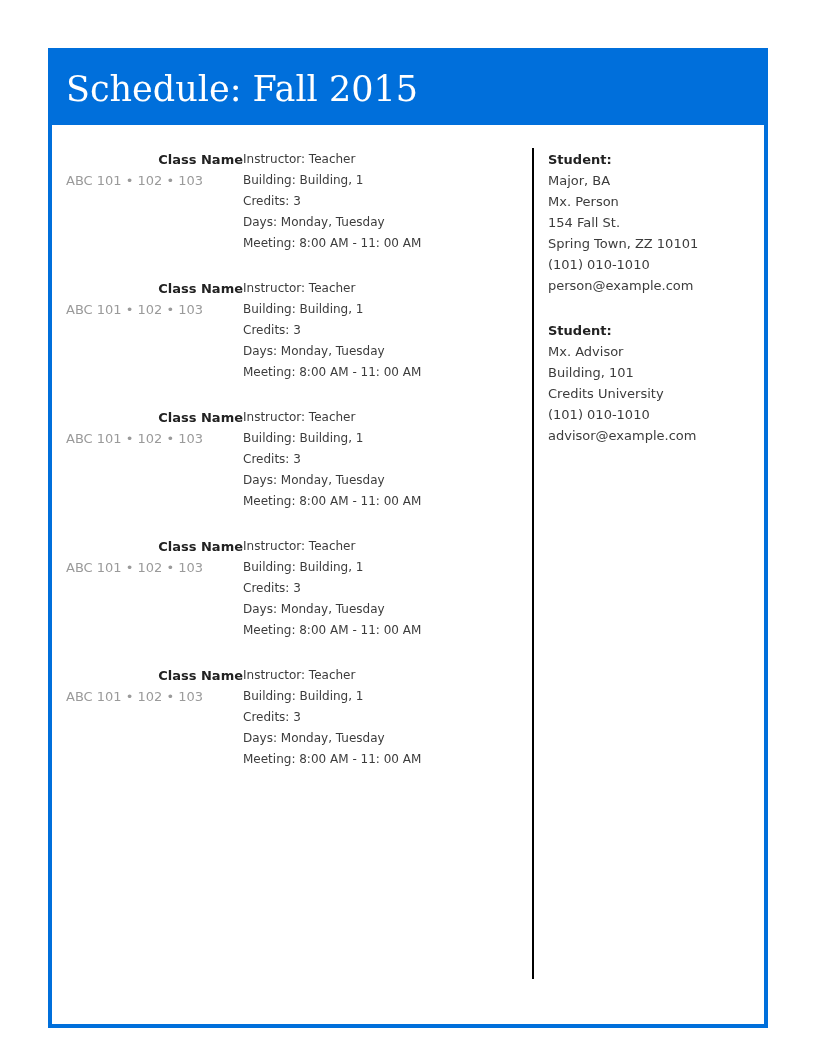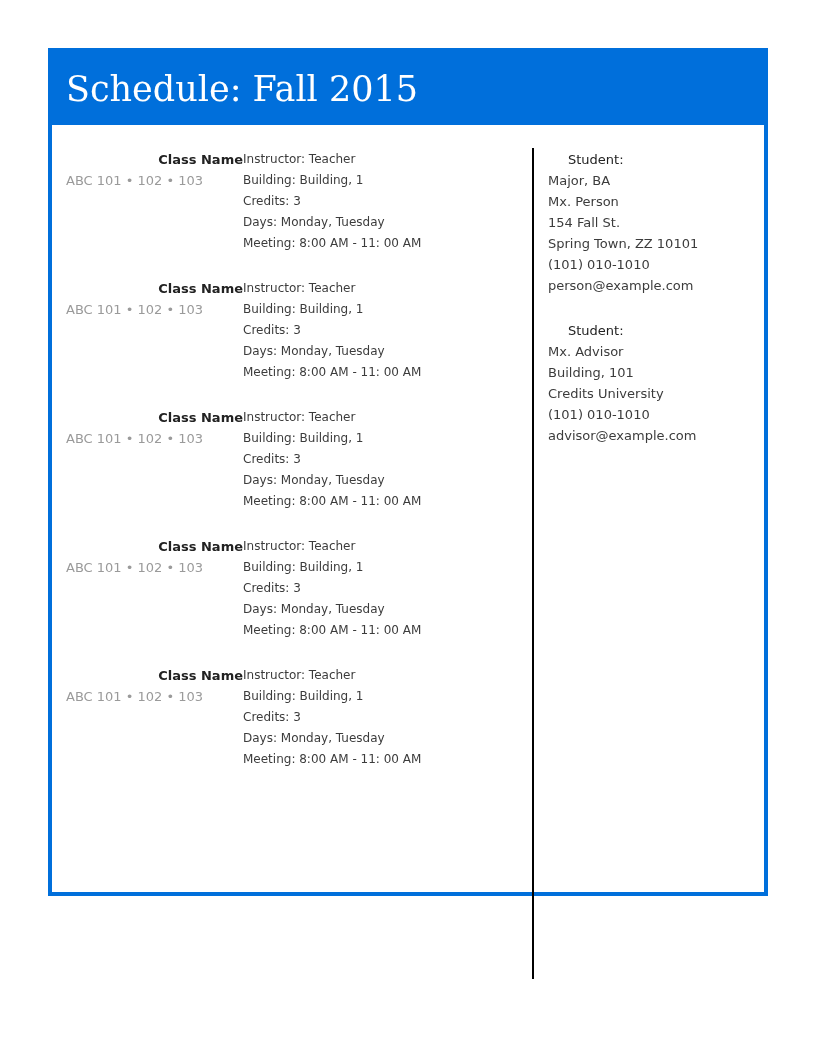--- a/index.html
+++ b/index.html
@@ -12,21 +12,21 @@
       height: 1056px;
       position: relative;
       font-family: "DejaVu Sans", "Liberation Sans", sans-serif;
       color: #3a3a3a;
     }
     .page-frame {
       position: absolute;
       left: 48px;
       top: 48px;
       width: 720px;
-      height: 848px;
+      height: 980px;
       box-sizing: border-box;
       border: 4px solid #006fdb;
       background: #fff;
     }
     .header {
       position: absolute;
       left: 0;
       top: 0;
       right: 0;
       height: 73px;
@@ -89,23 +89,22 @@
       top: 97px;
       width: 210px;
       font-size: 13px;
       line-height: 21px;
       color: #3c3c3c;
     }
     .sidebar-section {
       margin-bottom: 24px;
     }
     .sidebar-heading {
-      font-weight: normal;
+      font-weight: bold;
       color: #222;
-      margin-left: 20px;
     }
   </style>
 </head>
 <body>
 
 <div class="page-frame">
   <div class="header">
     <h1 class="header-title">Schedule: Fall 2015</h1>
   </div>
 

